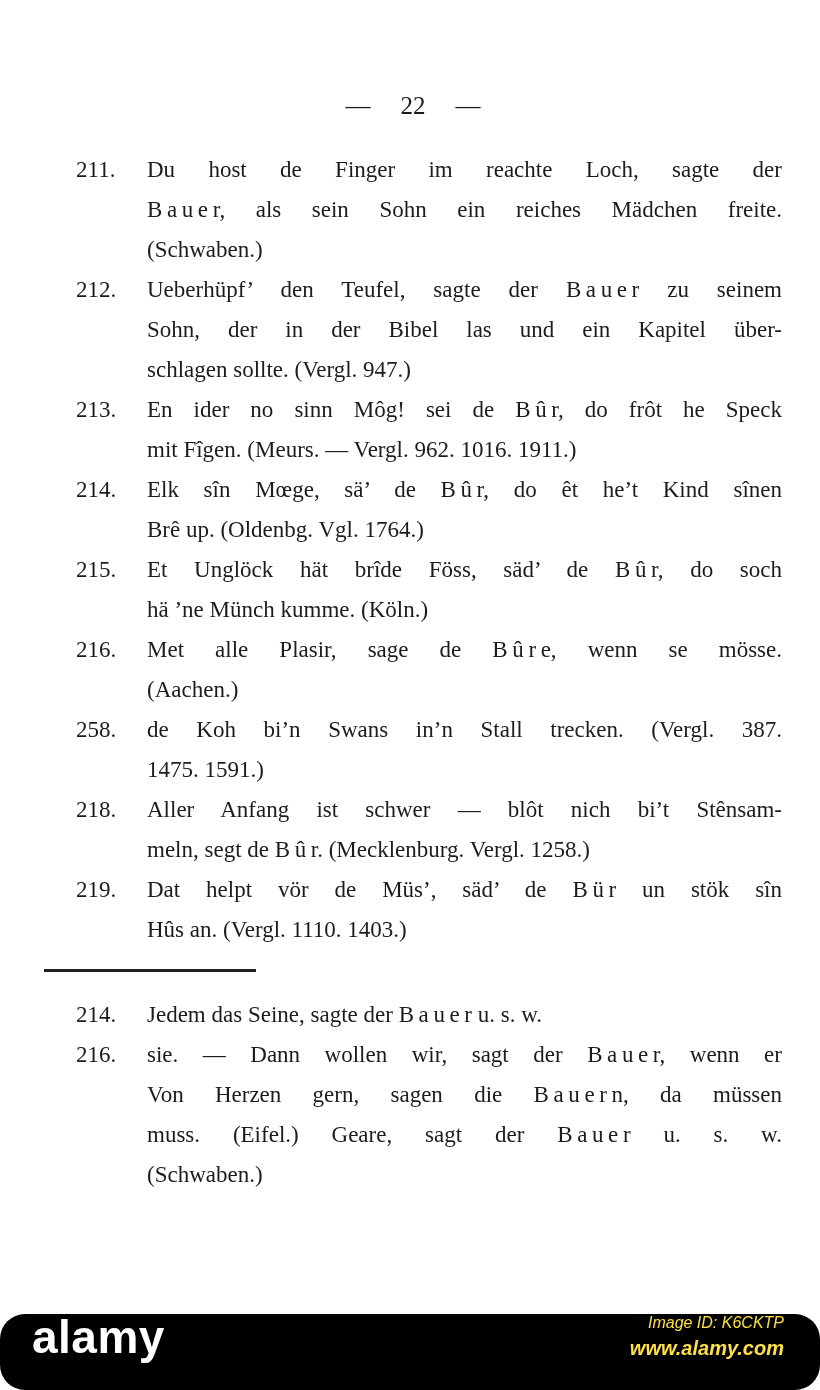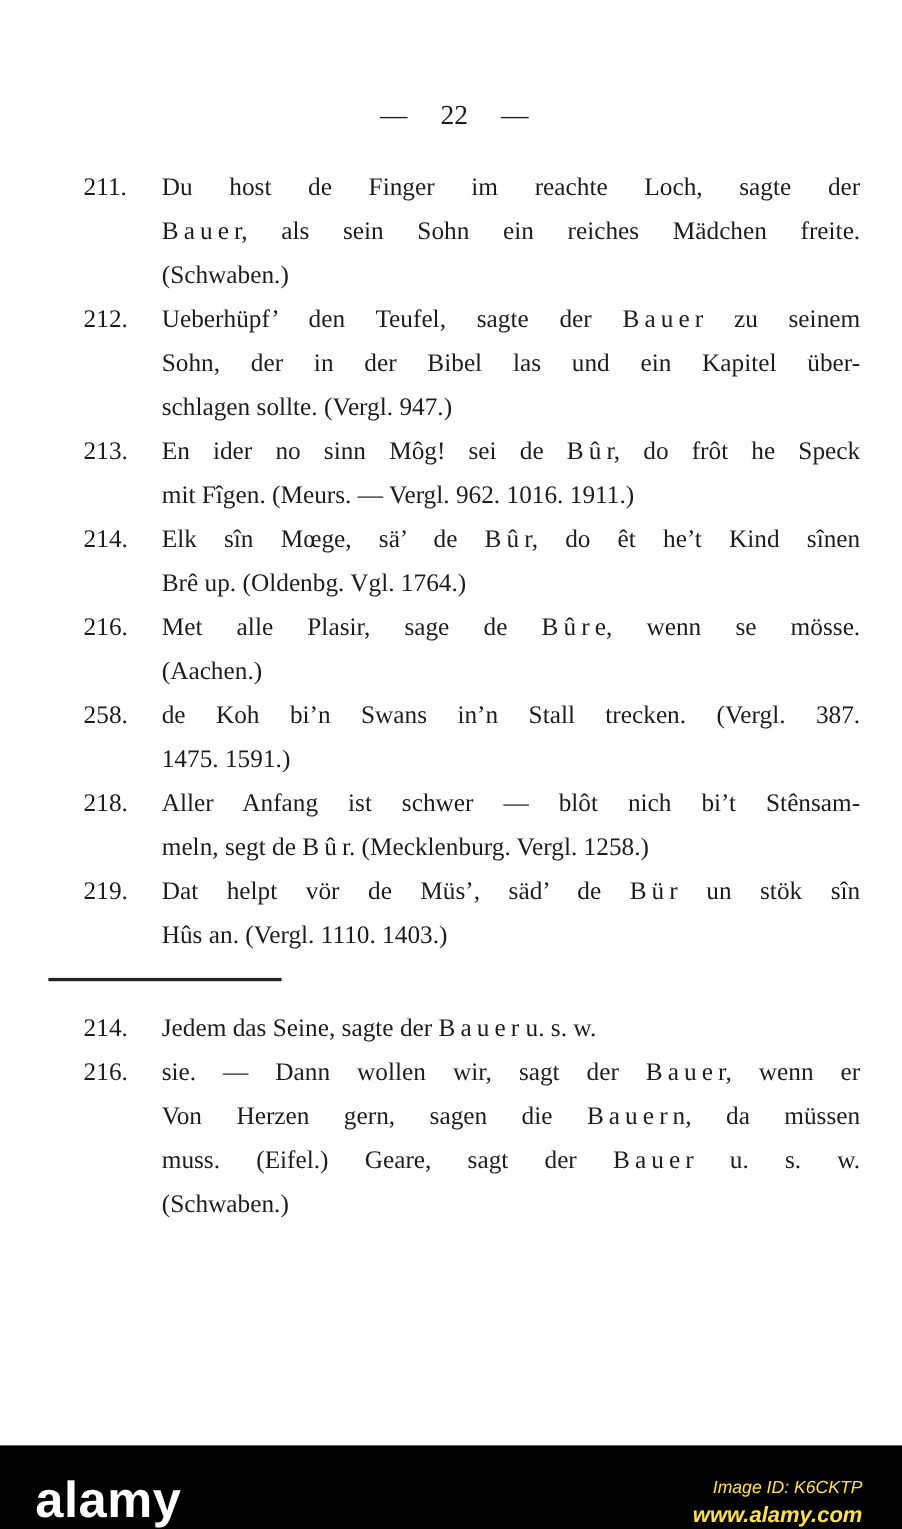--- a/index.html
+++ b/index.html
@@ -31,23 +31,24 @@
     border: 0;
     border-top: 3px solid #222;
     margin: 19px 0 23px 0;
   }
   .watermark-bar {
     position: absolute;
     left: 0; bottom: 0;
     width: 820px; height: 76px;
     background: #000;
     display: flex;
-    align-items: flex-end;
+    align-items: flex-start;
     justify-content: space-between;
     padding: 0 36px 0 32px;
+    border-radius: 25px;
   }
   .alamy-logo {
     color: #fff;
     font-family: "Liberation Sans", "DejaVu Sans", sans-serif;
     font-weight: 700;
     font-size: 46px;
     letter-spacing: 0.5px;
     line-height: 1;
     padding-bottom: 4px;
   }
@@ -100,20 +101,27 @@
     </div>
 
     <div class="entry">
       <span class="num">214.</span>
       <div class="lines">
         <div class="line just">Elk sîn Mœge, sä’ de B û r, do êt he’t Kind sînen</div>
         <div class="line">Brê up. (Oldenbg. Vgl. 1764.)</div>
       </div>
     </div>
 
+    <div class="entry">
+      <span class="num">215.</span>
+      <div class="lines">
+        <div class="line just">Et Unglöck hät brîde Föss, säd’ de B û r, do soch</div>
+        <div class="line">hä ’ne Münch kumme. (Köln.)</div>
+      </div>
+    </div>
 
     <div class="entry">
       <span class="num">216.</span>
       <div class="lines">
         <div class="line just">Met alle Plasir, sage de B û r e, wenn se mösse.</div>
         <div class="line">(Aachen.)</div>
       </div>
     </div>
 
     <div class="entry">

